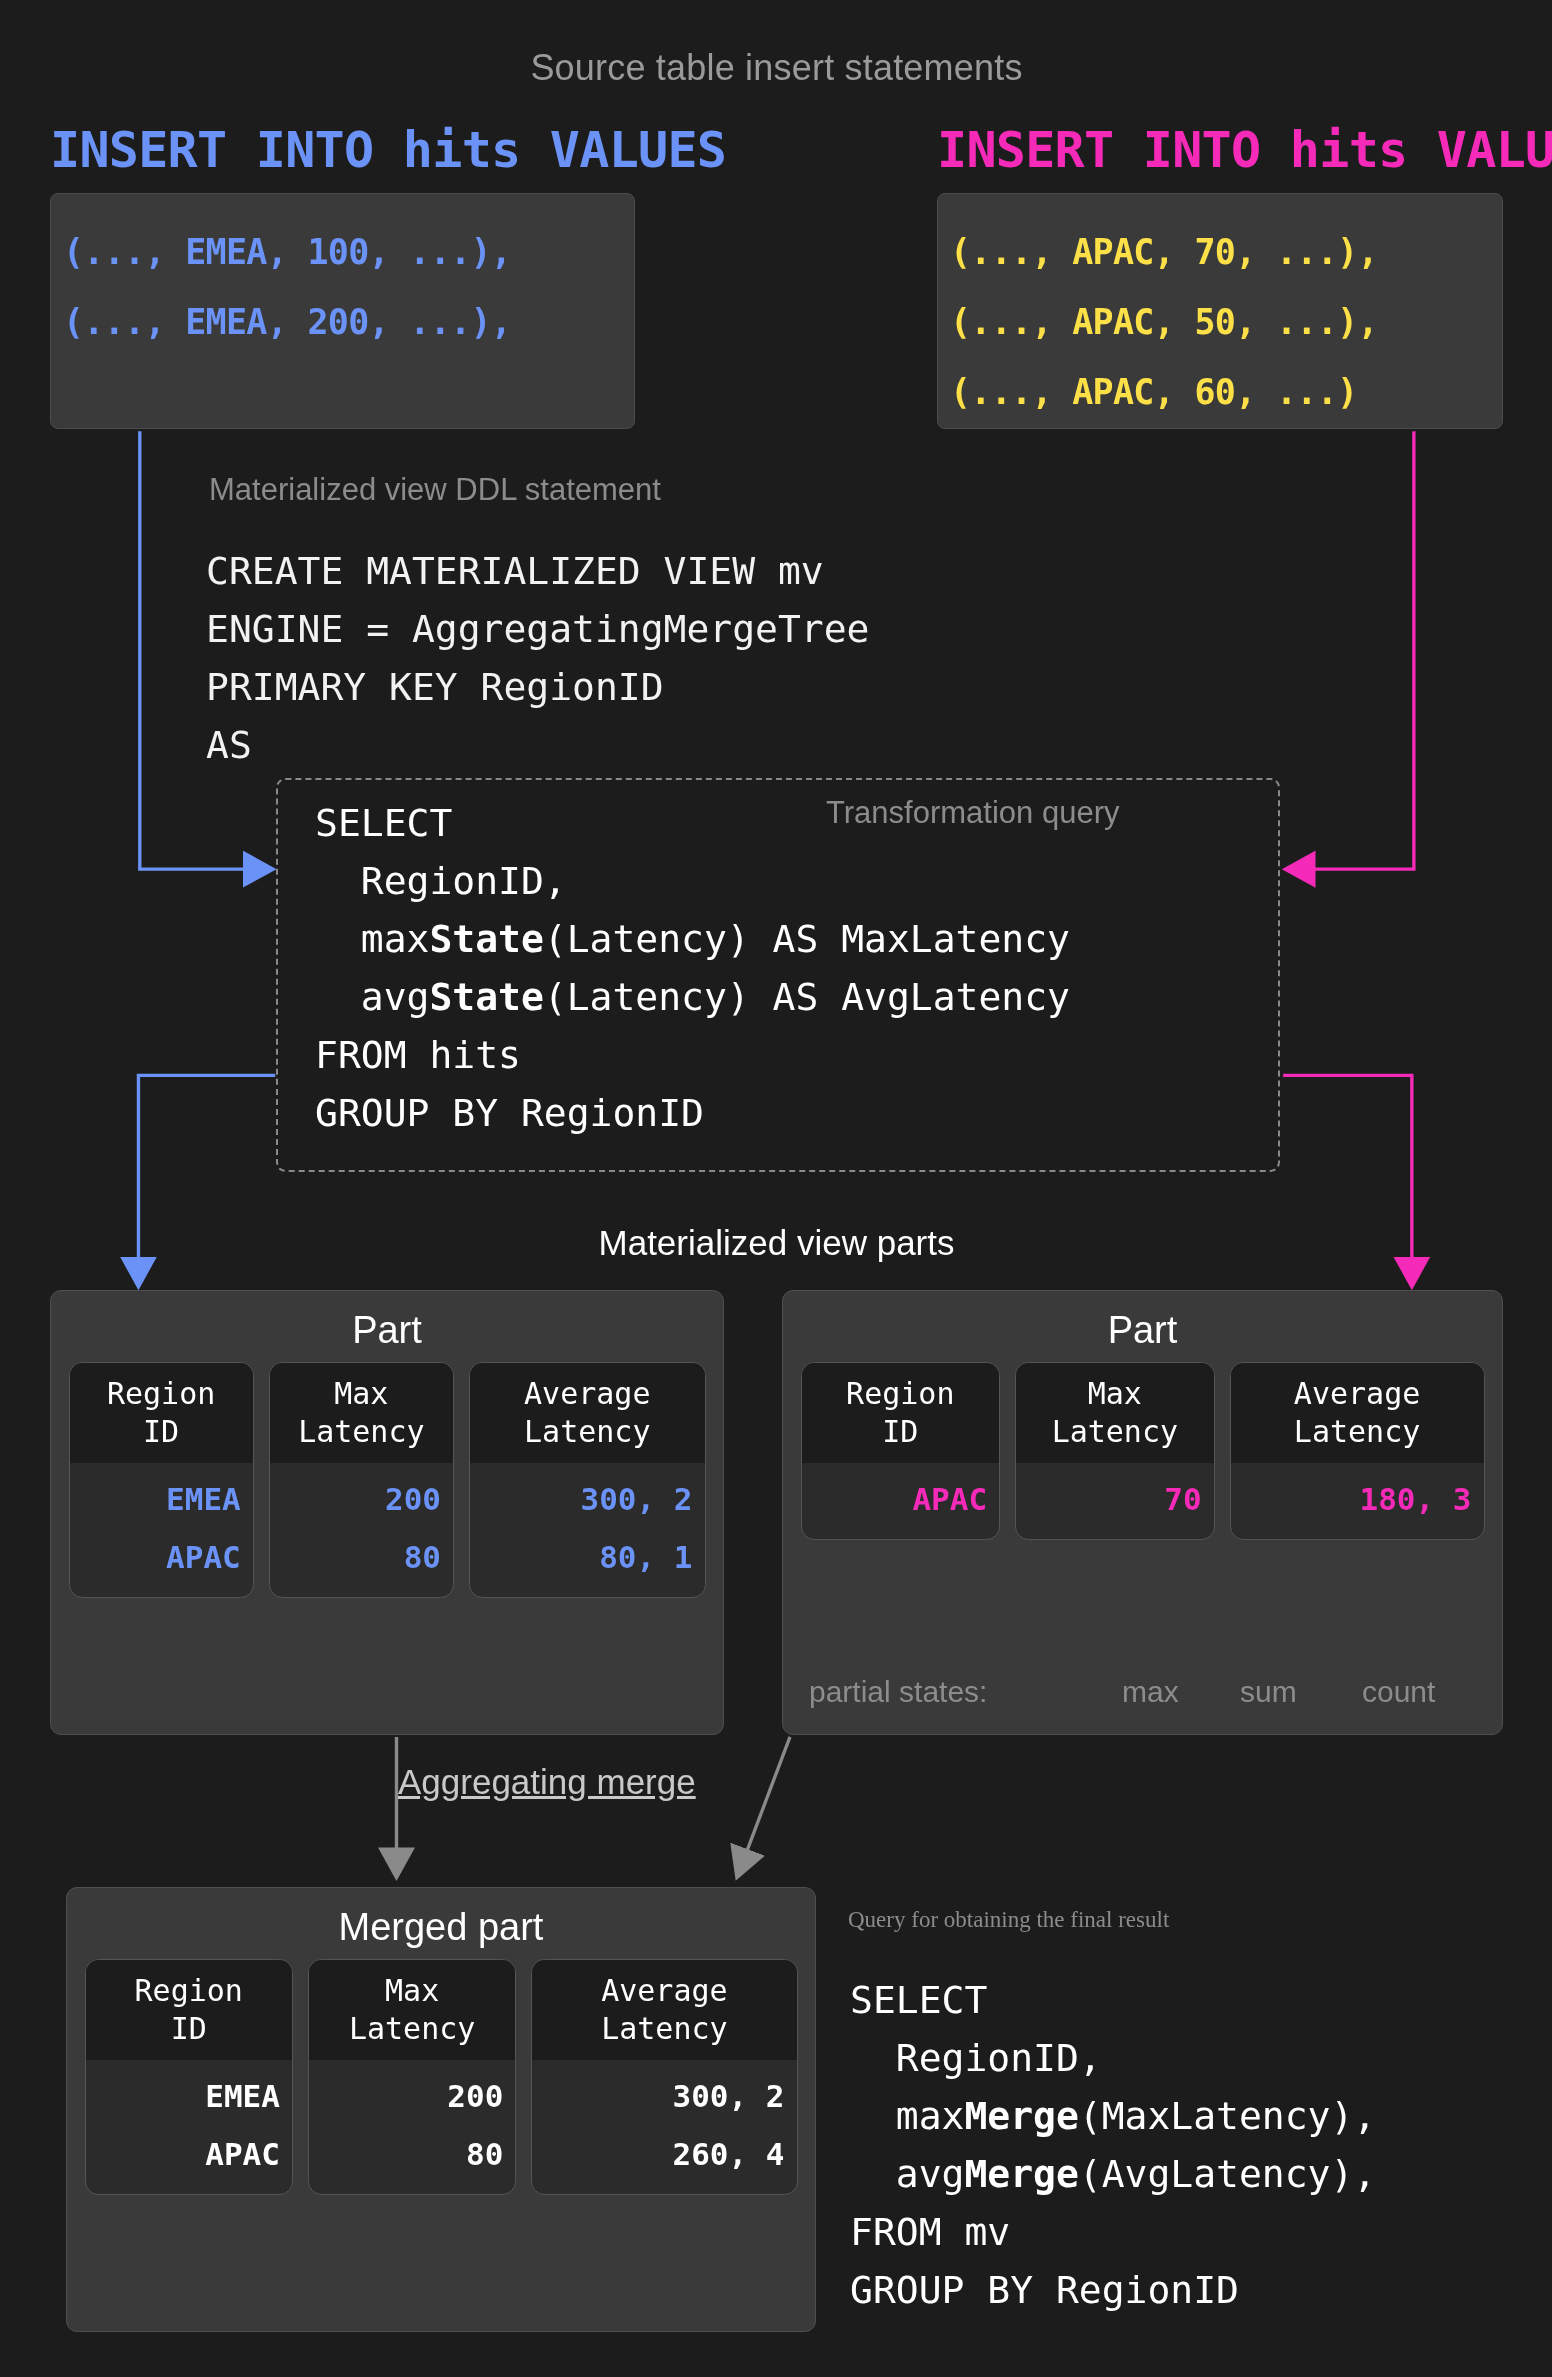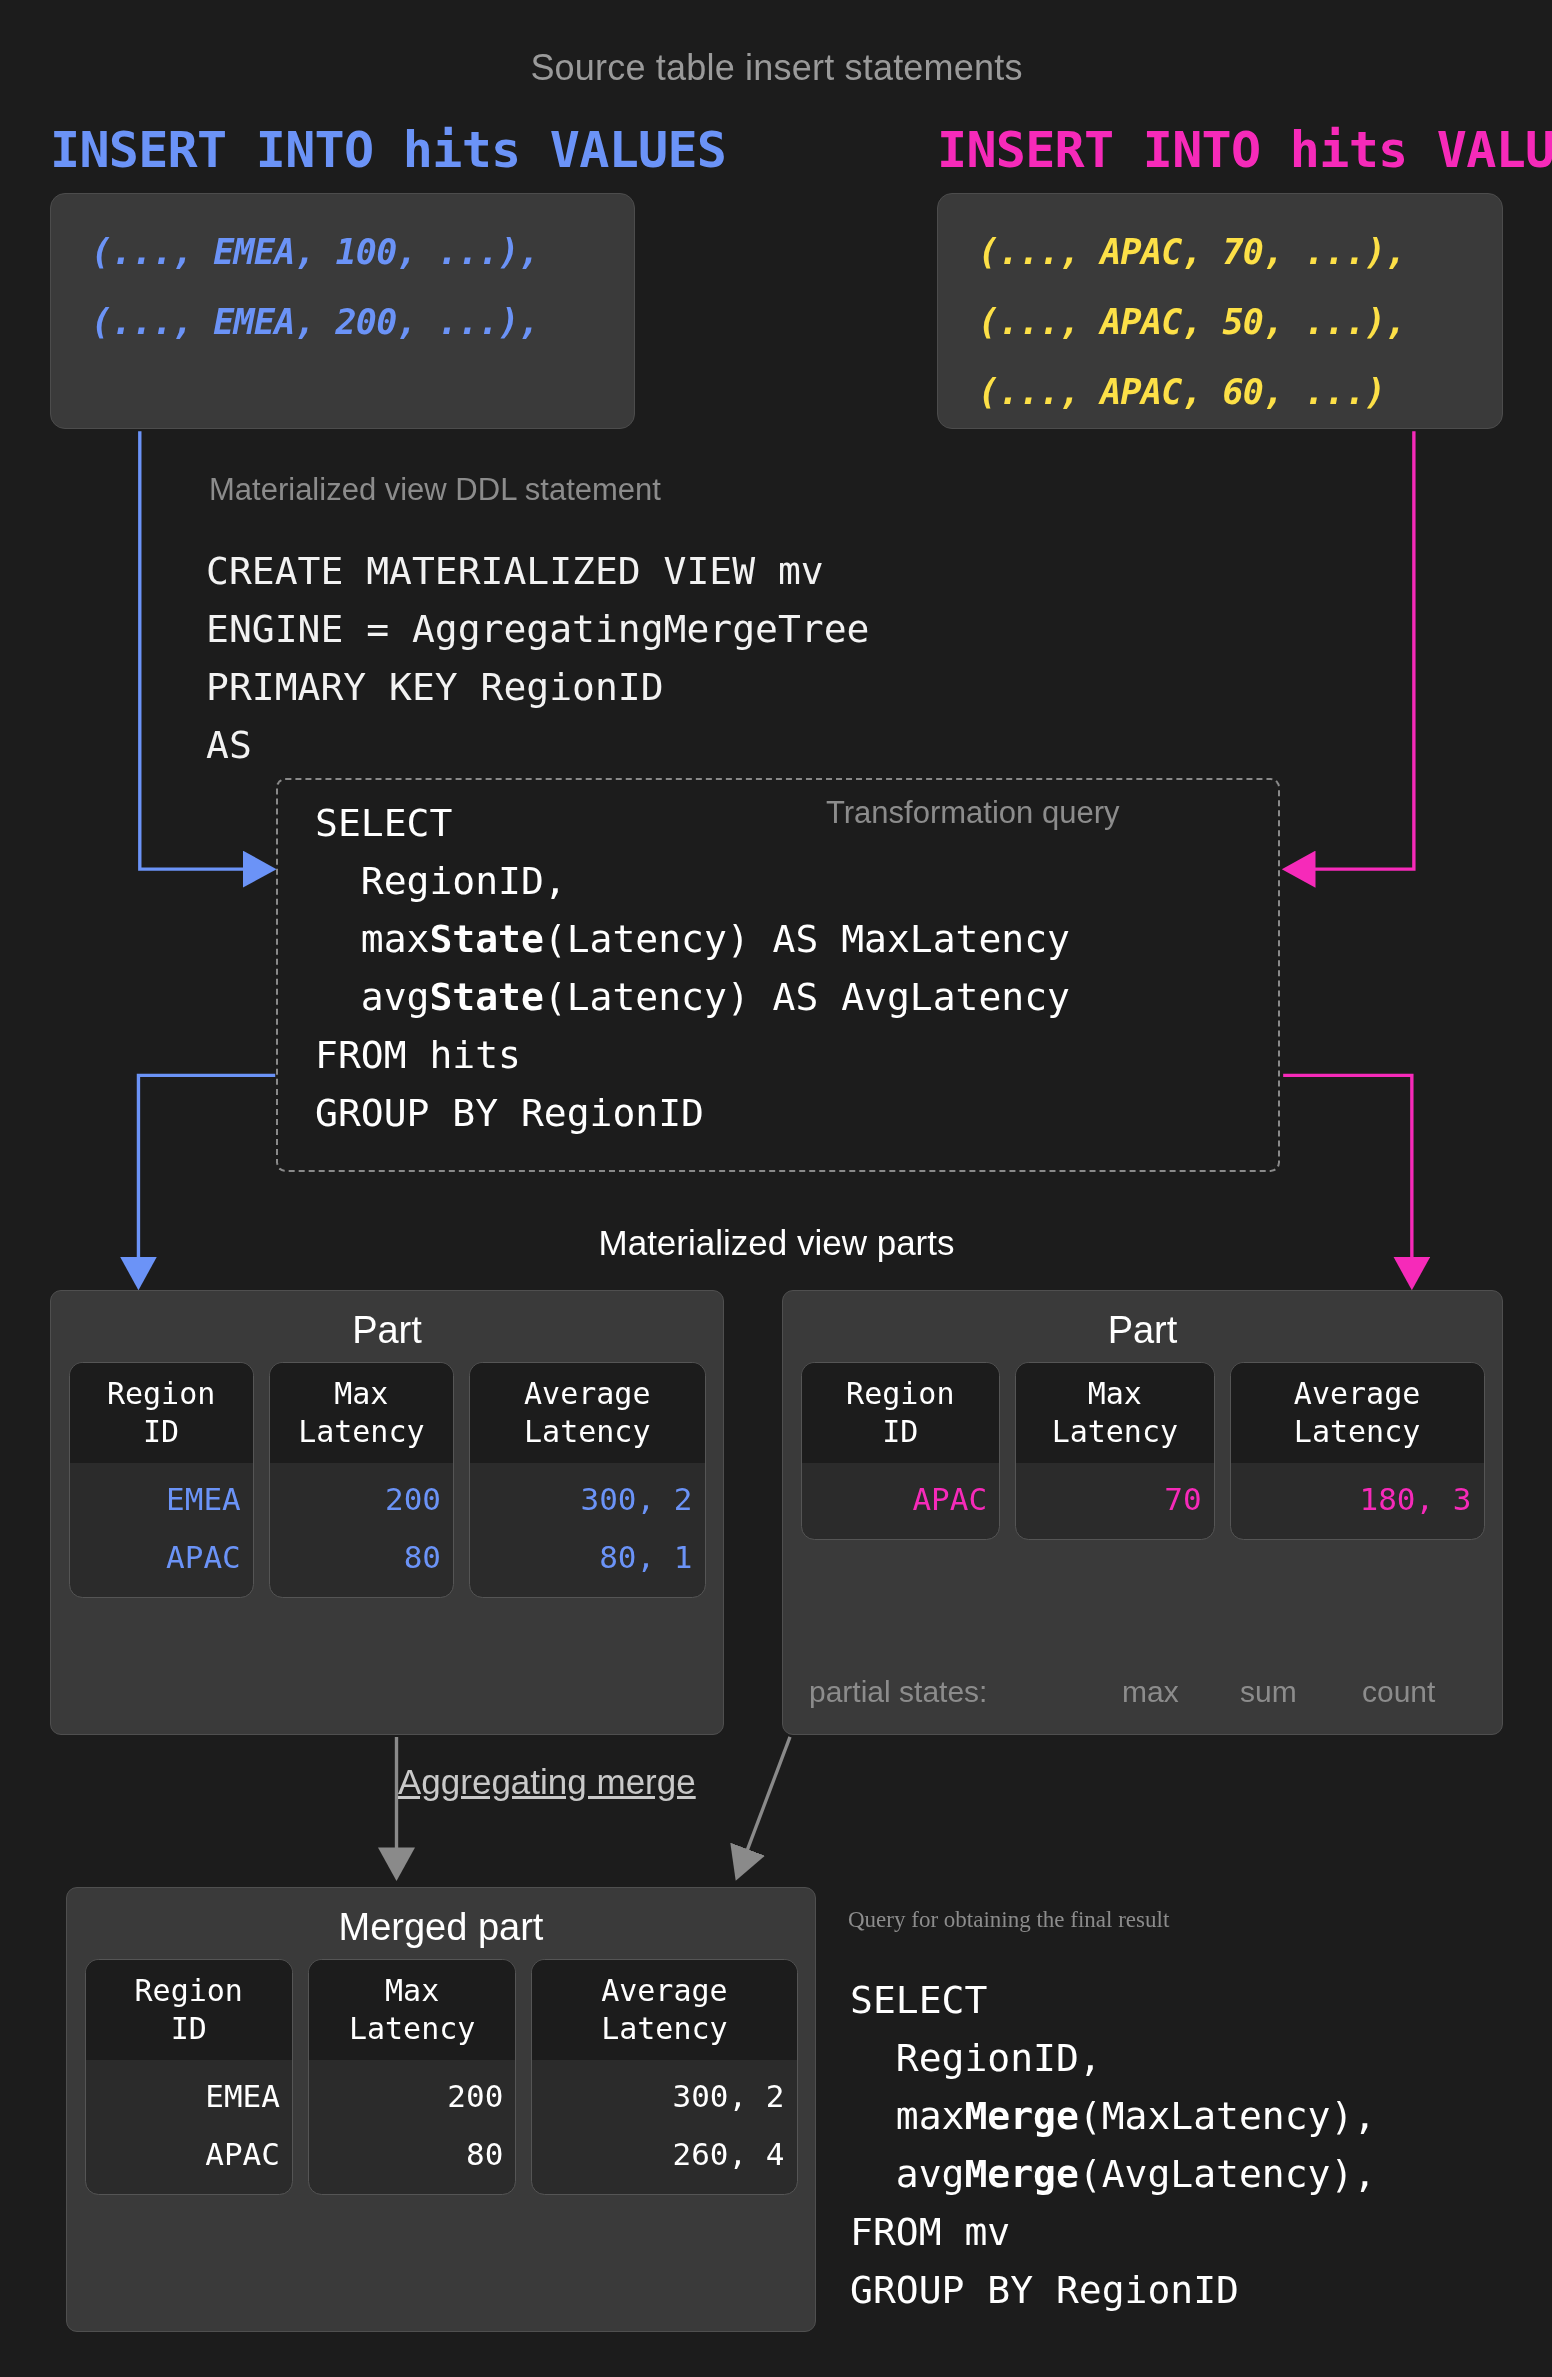--- a/index.html
+++ b/index.html
@@ -19,22 +19,22 @@
     font-size:36px;color:#9a9a9a;letter-spacing:0.2px;
   }
 
   
   .insert-hdr{font-size:50px;font-weight:700;letter-spacing:-0.7px;white-space:pre;}
   #insertHdrLeft{left:50px;top:121px;color:#6b93f7;}
   #insertHdrRight{left:937px;top:121px;color:#f62ab9;}
 
   
   .insert-box{
-    border-radius:15px;background:#3a3a3a;border:0.7px solid #4c4c4c;
-    box-sizing:border-box;padding:23px 40px;font-style:italic;
+    border-radius:8px;background:#3a3a3a;border:0.7px solid #4c4c4c;
+    box-sizing:border-box;padding:23px 12px;
   }
   #insertBoxLeft{left:50px;top:193px;width:585px;height:236px;}
   #insertBoxRight{left:937px;top:193px;width:566px;height:236px;}
   .vline{font-size:35px;font-weight:700;letter-spacing:-0.7px;white-space:pre;line-height:70px;}
   #insertBoxLeft .vline{color:#6b93f7;}
   #insertBoxRight .vline{color:#fde047;}
 
   
   #ddlLabel{left:209px;top:472px;font-size:31px;color:#8c8c8c;}
   #ddlCode{left:206px;top:542px;font-size:38px;line-height:58px;color:#f2f2f2;white-space:pre;}
@@ -64,21 +64,21 @@
   .col{
     flex:1;background:#2b2b2b;border:0.7px solid #555;border-radius:13.5px;overflow:hidden;
     display:flex;flex-direction:column;
   }
   .col.wide{flex:1.28;}
   .col.narrow{flex:1;}
   .col-head{
     background:#1c1c1c;text-align:center;font-size:30px;line-height:38px;
     padding:12px 2.7px 12px;color:#ffffff;white-space:pre-line;
   }
-  .col-body{padding:6.7px 12px 10.8px;}
+  .col-body{padding:6.7px 12px 10.8px;font-weight:bold;}
   .cell{
     text-align:right;font-size:31px;line-height:58px;white-space:pre;
   }
   .blue .cell{color:#6b93f7;}
   .pink .cell{color:#f62ab9;}
   .white .cell{color:#ffffff;}
 
   
   #psRow{left:809px;top:1648px;width:694px;height:74px;}
   #psLabel{left:0;top:27px;font-size:30px;color:#8c8c8c;white-space:nowrap;}

